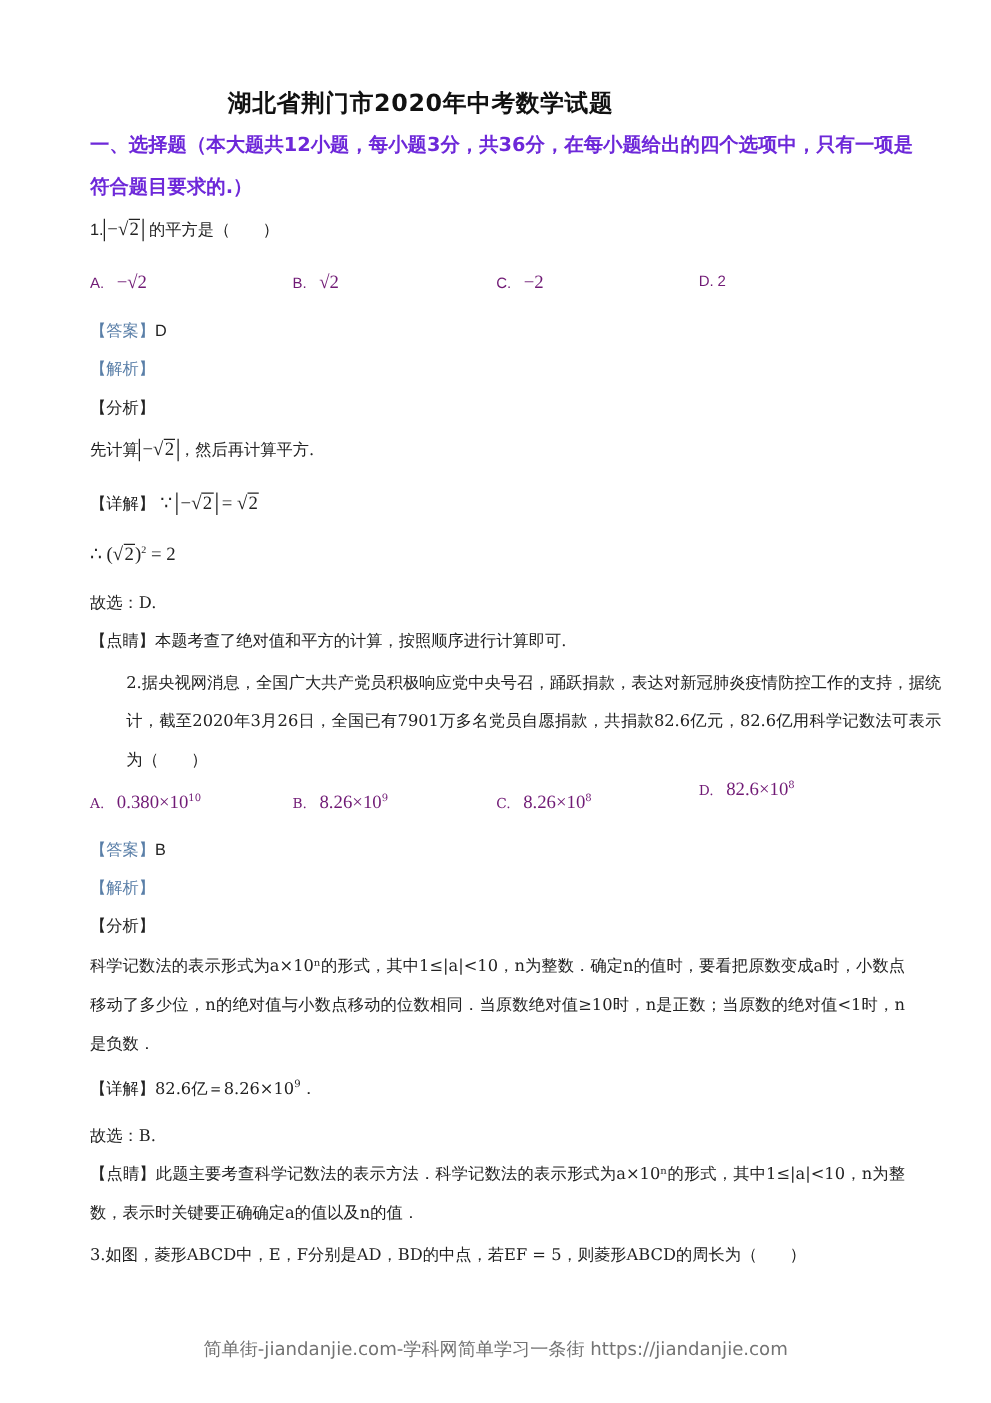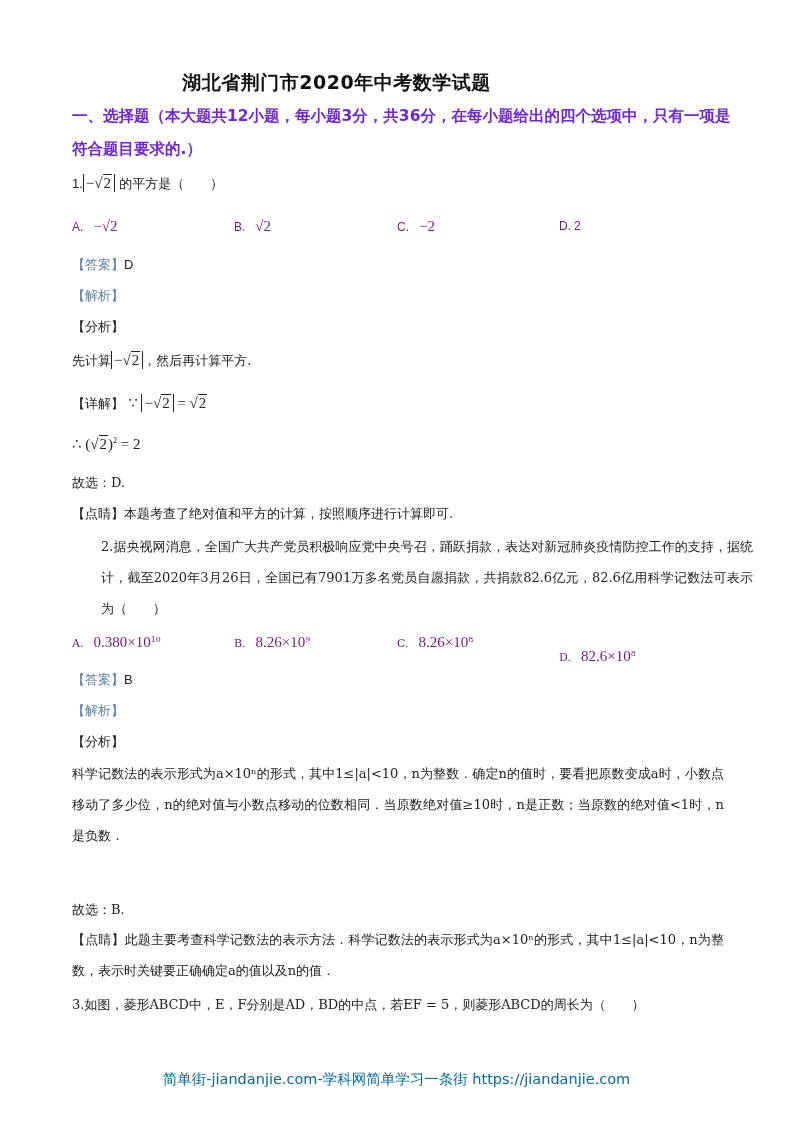--- a/index.html
+++ b/index.html
@@ -18,21 +18,21 @@
   .opt .lbl { font-family: "Liberation Sans", "DejaVu Sans", sans-serif; font-size: 12px; margin-right: 10px; }
   .opt .lbl.serif { font-family: "DejaVu Serif", serif; font-size: 11px; }
   .opt .val { font-family: "Liberation Serif", "DejaVu Serif", serif; font-size: 15px; }
   .blue { color: #5a7fa8; }
   .abs { display: inline-block; border-left: 1.4px solid #222; border-right: 1.4px solid #222; padding: 0 2px; line-height: 18px; }
   .sqrt { font-family: "Liberation Serif", serif; }
   .sqrt .rad { border-top: 1px solid #222; padding: 0 1px; }
   sup { font-size: 8px; vertical-align: super; line-height: 0; }
   .math { font-family: "Liberation Serif", "DejaVu Serif", serif; font-size: 15px; }
   .footer { position: absolute; top: 1070px; left: 0; width: 793px; text-align: center;
-            font-family: "DejaVu Sans", "Liberation Sans", sans-serif; font-size: 14.5px; color: #0369a1; }
+            font-family: "DejaVu Sans", "Liberation Sans", sans-serif; font-size: 14.5px; color: #737373; }
 </style>
 </head>
 <body>
 
 <div class="page">
 
   <div class="title">湖北省荆门市2020年中考数学试题</div>
 
   <div class="section-head" style="top:100px;">一、选择题（本大题共12小题，每小题3分，共36分，在每小题给出的四个选项中，只有一项是符合题目要求的.）</div>
 
@@ -81,32 +81,35 @@
 
   <div class="opt" style="left:72px; top:634px;">
     <span class="lbl serif">A.</span><span class="val">0.380×10</span><sup>10</sup>
   </div>
   <div class="opt" style="left:234px; top:634px;">
     <span class="lbl serif">B.</span><span class="val">8.26×10</span><sup>9</sup>
   </div>
   <div class="opt" style="left:397px; top:634px;">
     <span class="lbl serif">C.</span><span class="val">8.26×10</span><sup>8</sup>
   </div>
-  <div class="opt" style="left:559px; top:648px;text-align:center;">
+  <div class="opt" style="left:559px; top:624px;text-align:center;">
     <span class="lbl serif">D.</span><span class="val">82.6×10</span><sup>8</sup>
   </div>
 
   <div class="line sans" style="top:670px;">
     <span class="blue">【答案】</span><span>B</span>
   </div>
   <div class="line blue" style="top:701px;">【解析】</div>
   <div class="line" style="top:732px;">【分析】</div>
 
   <div class="para" style="top:758px;">科学记数法的表示形式为a×10ⁿ的形式，其中1≤|a|&lt;10，n为整数．确定n的值时，要看把原数变成a时，小数点移动了多少位，n的绝对值与小数点移动的位数相同．当原数绝对值≥10时，n是正数；当原数的绝对值&lt;1时，n是负数．</div>
 
+  <div class="line" style="top:862px;">
+    <span>【详解】</span><span>82.6亿＝8.26×10</span><sup>9</sup><span>．</span>
+  </div>
 
   <div class="line" style="top:900px;">故选：B.</div>
 
   <div class="para" style="top:924px;">
     <span>【点睛】</span><span>此题主要考查科学记数法的表示方法．科学记数法的表示形式为a×10ⁿ的形式，其中1≤|a|&lt;10，n为整数，表示时关键要正确确定a的值以及n的值．</span>
   </div>
 
   <div class="line" style="top:995px;">3.如图，菱形ABCD中，E，F分别是AD，BD的中点，若EF = 5，则菱形ABCD的周长为（　　）</div>
 
   <div class="footer">简单街-jiandanjie.com-学科网简单学习一条街 https://jiandanjie.com</div>

